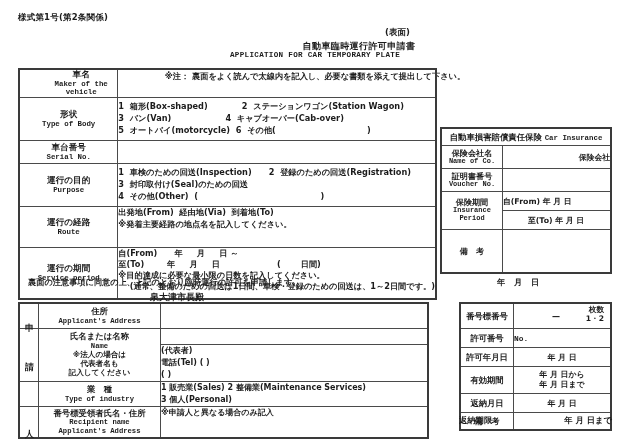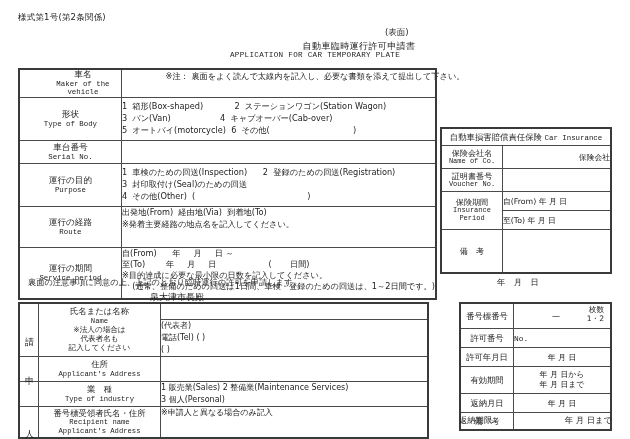--- a/index.html
+++ b/index.html
@@ -2,21 +2,21 @@
 <html><head>
 <meta charset="utf-8">
 <style>
   html,body{margin:0;padding:0;background:#fff;}
   body{
     width:630px;height:439px;overflow:hidden;
     font-family:"Liberation Serif","DejaVu Serif",serif;
     color:#1c1c1c;
     -webkit-font-smoothing:antialiased;
   }
-  .page{position:relative;width:630px;height:439px;}
+  .page{position:relative;width:630px;height:439px;font-weight:bold;}
   .abs{position:absolute;}
   .jp{font-family:"DejaVu Sans","Liberation Sans",sans-serif;}
   .en{font-family:"Liberation Mono","DejaVu Sans Mono",monospace;}
 
   
   .form-no{left:18px;top:12px;font-size:8.5px;letter-spacing:.2px;}
   .side-label{left:385px;top:27px;font-size:8.5px;}
   .title-jp{left:0;top:40px;width:630px;text-align:center;font-size:9px;letter-spacing:.4px;padding-left:44px;}
   .title-en{left:0;top:51px;width:630px;text-align:center;font-size:7.6px;letter-spacing:.3px;}
   .notice{left:0;top:71px;width:630px;text-align:center;font-size:8.2px;}
@@ -167,38 +167,47 @@
     </tr>
     <tr>
       <td class="ins-lbl jp" rowspan="2" style="height:36px;">
         <span class="l1">保険期間</span>
         <span class="l2">Insurance</span>
         <span class="l2">Period</span>
       </td>
       <td class="ins-val jp" style="height:18px;">自(From)      年      月      日</td>
     </tr>
     <tr>
-      <td class="ins-val jp" style="height:18px;">至(To)         年      月      日</td>
+      <td class="ins-val jp" style="height:18px;padding-left:25px;">至(To)         年      月      日</td>
     </tr>
     <tr>
       <td class="ins-lbl jp" style="height:42px;">
         <span class="l1">備　考</span>
       </td>
       <td class="ins-val jp"></td>
     </tr>
   </tbody>
     </table>
 
   <div class="abs agree jp">裏面の注意事項に同意の上、上記のとおり臨時運行の許可を申請します。</div>
   <div class="abs date-top jp">年    月    日</div>
   <div class="abs mayor jp">泉大津市長殿</div>
 
   <table class="abs tbl outer app-tbl">
     <tbody>
         <tr>
+      <td class="vside jp" style="width:18px;height:24px;">申</td>
+      <td class="app-lbl jp" style="width:121px;">
+        <span class="l1">住所</span>
+        <span class="l2">Applicant's Address</span>
+      </td>
+      <td class="app-val jp"></td>
+    </tr>
+
+    <tr>
       <td class="vside jp" style="height:46px;">請</td>
       <td class="app-lbl jp">
         <span class="l1">氏名または名称</span>
         <span class="l2">Name</span>
         <span class="s">※法人の場合は</span>
         <span class="s">代表者名も</span>
         <span class="s">記入してください</span>
       </td>
       <td style="padding:0;">
         <table style="width:100%;border-collapse:collapse;">
@@ -212,29 +221,20 @@
               <div class="line">電話(Tel)             (        )</div>
               <div class="line">                         (        )</div>
             </td>
           </tr>
         </tbody>
             </table>
       </td>
     </tr>
 
     <tr>
-      <td class="vside jp" style="width:18px;height:24px;">申</td>
-      <td class="app-lbl jp" style="width:121px;">
-        <span class="l1">住所</span>
-        <span class="l2">Applicant's Address</span>
-      </td>
-      <td class="app-val jp"></td>
-    </tr>
-
-    <tr>
       <td class="vside jp" style="height:24px;"></td>
       <td class="app-lbl jp">
         <span class="l1">業　種</span>
         <span class="l2">Type of industry</span>
       </td>
       <td class="app-val jp">
         <div class="line">1 販売業(Sales)        2 整備業(Maintenance Services)</div>
         <div class="line">3 個人(Personal)</div>
       </td>
     </tr>

